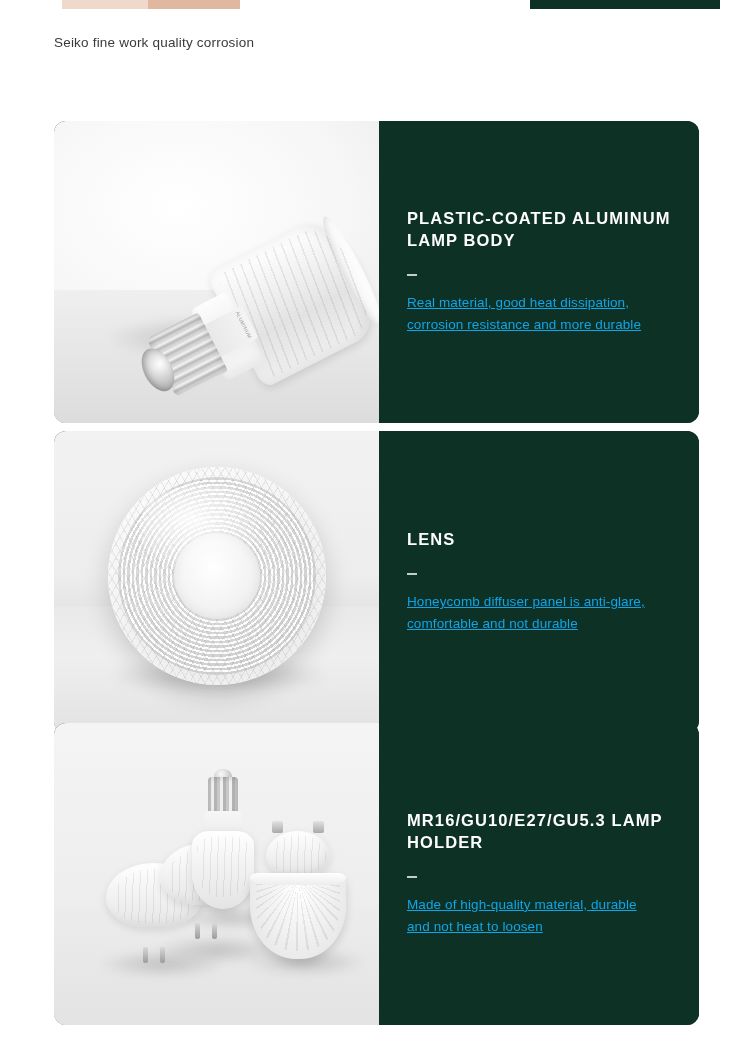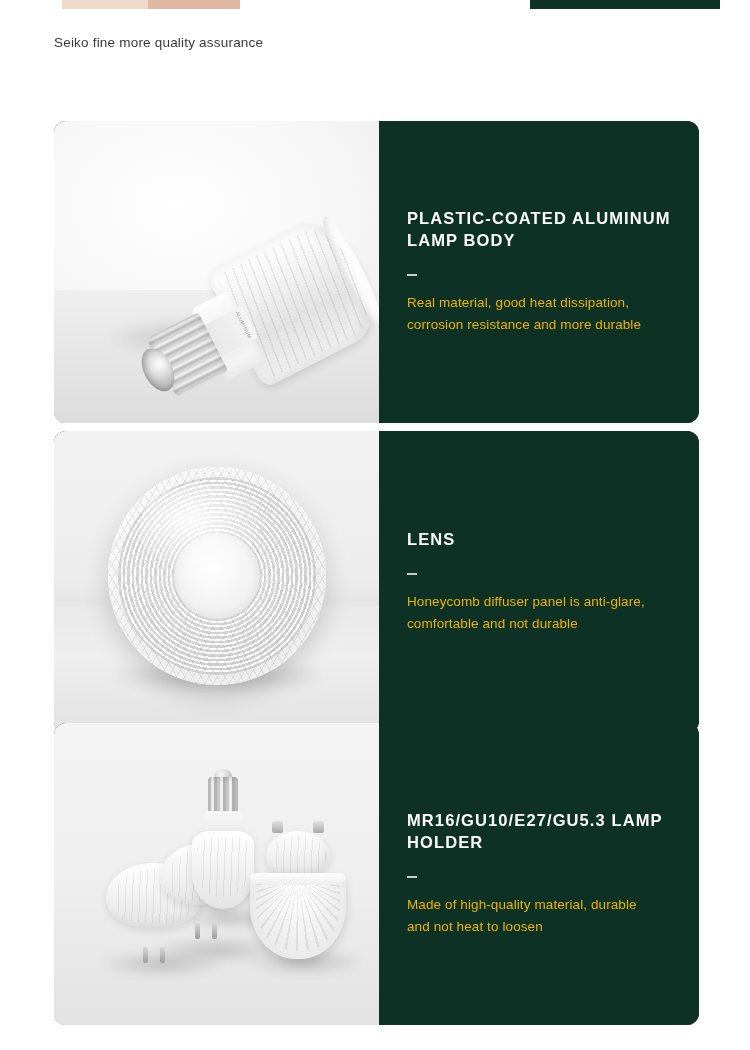--- a/index.html
+++ b/index.html
@@ -85,25 +85,26 @@
     line-height: 1.32;
     text-transform: uppercase;
   }
   .divider {
     width: 10px;
     height: 2px;
     background: #bfd0c8;
     margin: 22px 0 16px 0;
   }
   .feature-desc {
-    color: #eab308;
+    color: #0ea5e9;
     font-size: 13.5px;
     line-height: 1.62;
     letter-spacing: 0.1px;
     max-width: 250px;
+    text-decoration: underline;
   }
 
   
   .bg-soft-1 {
     position: absolute; inset: 0;
     background:
       radial-gradient(120% 95% at 38% 28%, #ffffff 0%, #f6f6f6 45%, #e9e9e9 78%, #dedede 100%);
   }
   .floor-1 {
     position: absolute; left: 0; right: 0; top: 56%; bottom: 0;
@@ -397,21 +398,21 @@
 <div class="top-bar">
   <div class="seg" style="width:62px;background:#ffffff"></div>
   <div class="seg" style="width:86px;background:#efd9cb"></div>
   <div class="seg" style="width:92px;background:#e0b79f"></div>
   <div class="seg" style="width:290px;background:#ffffff"></div>
   <div class="seg" style="width:190px;background:#0e3126"></div>
   <div class="seg" style="flex:1;background:#ffffff"></div>
 </div>
 
 <div class="header">
-  <div class="subtitle">Seiko fine more quality assurance</div>
+  <div class="subtitle">Seiko fine work quality corrosion</div>
 </div>
 
 <div class="card card-1">
   <div class="photo">
     <div class="bg-soft-1"></div>
     <div class="floor-1"></div>
     <div class="shadow-1"></div>
     <div class="bulb1">
       <div class="b1-cone"></div>
       <div class="b1-fins"></div>

